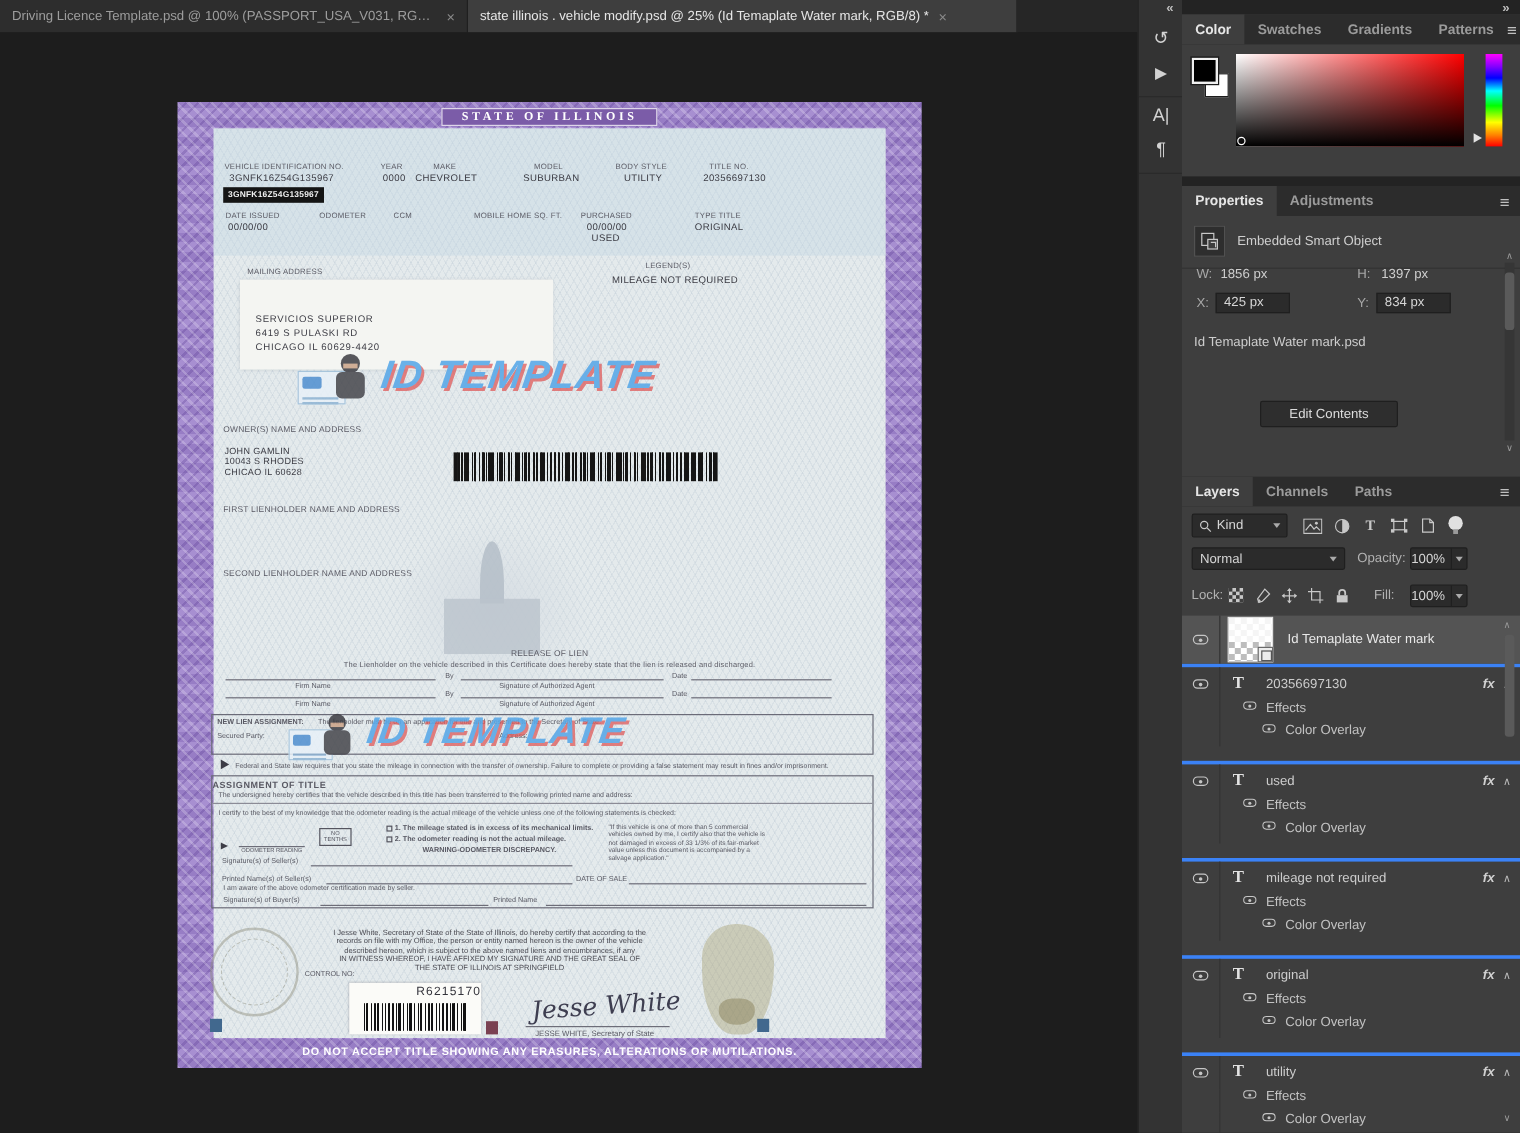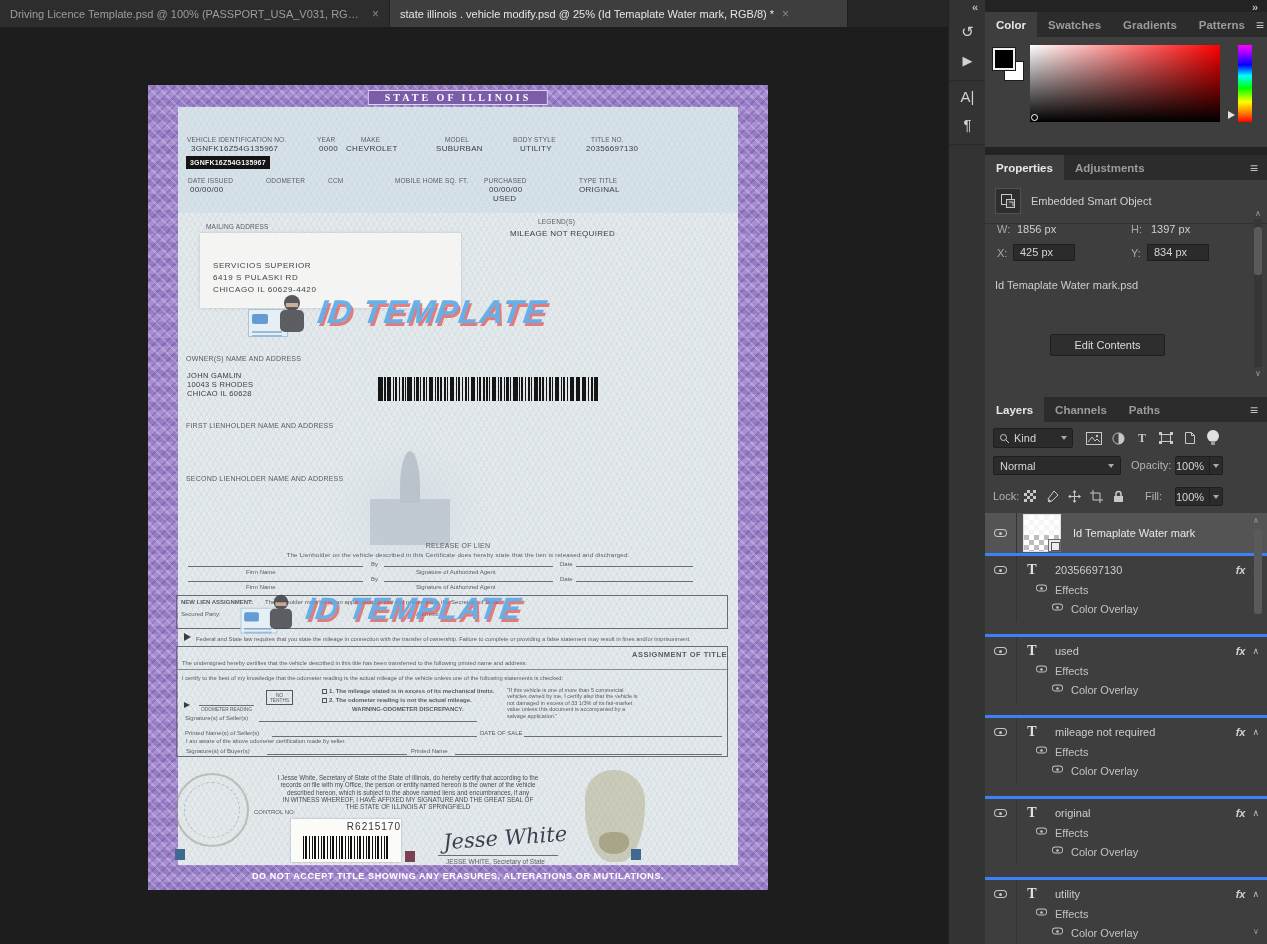--- a/index.html
+++ b/index.html
@@ -312,21 +312,21 @@
           <div class="wm-head"></div>
           <div class="wm-body"></div>
       </div>
       <div class="wm-text" style="margin-left:6px;font-size:31px">ID TEMPLATE</div>
     </div>
 
     <div class="tri" style="left:36px;top:548px"></div>
     <div class="tag6" style="left:48px;top:551px;font-size:5.8px">Federal and State law requires that you state the mileage in connection with the transfer of ownership. Failure to complete or providing a false statement may result in fines and/or imprisonment.</div>
 
     <div class="box-rule" style="left:28px;top:561px;width:552px;height:111px">
-      <span class="tag6" style="left:0;top:3px;width:100%;text-align:right;font-size:7.5px;font-weight:bold;letter-spacing:.5px">ASSIGNMENT OF TITLE</span>
+      <span class="tag6" style="left:0;top:3px;width:100%;text-align:left;font-size:7.5px;font-weight:bold;letter-spacing:.5px">ASSIGNMENT OF TITLE</span>
       <span class="tag6" style="left:5px;top:13px;font-size:5.8px">The undersigned hereby certifies that the vehicle described in this title has been transferred to the following printed name and address:</span>
       <span class="sline" style="left:0;top:22px;width:550px;border-color:#8b8b96"></span>
       <span class="tag6" style="left:5px;top:28px;font-size:5.8px">I certify to the best of my knowledge that the odometer reading is the actual mileage of the vehicle unless one of the following statements is checked:</span>
       <span class="box-rule" style="left:89px;top:43px;width:27px;height:15px;border-color:#55555f">
           <span class="tag6" style="left:0;top:2px;width:100%;text-align:center;font-size:4.8px;line-height:5.4px;white-space:normal">NO TENTHS</span>
         </span>
       <span class="tag6" style="left:145px;top:41px;font-weight:bold"><span class="chk"></span><span>1. The mileage stated is in excess of its mechanical limits.</span></span>
       <span class="tag6" style="left:145px;top:50px;font-weight:bold"><span class="chk"></span><span>2. The odometer reading is not the actual mileage.</span></span>
       <span class="tag6" style="left:175px;top:59px;font-weight:bold">WARNING-ODOMETER DISCREPANCY.</span>
       <span class="tag6" style="left:330px;top:40px;width:136px;font-size:5.5px;line-height:6.4px;white-space:normal">"If this vehicle is one of more than 5 commercial vehicles owned by me, I certify also that the vehicle is not damaged in excess of 33 1/3% of its fair-market value unless this document is accompanied by a salvage application."</span>

